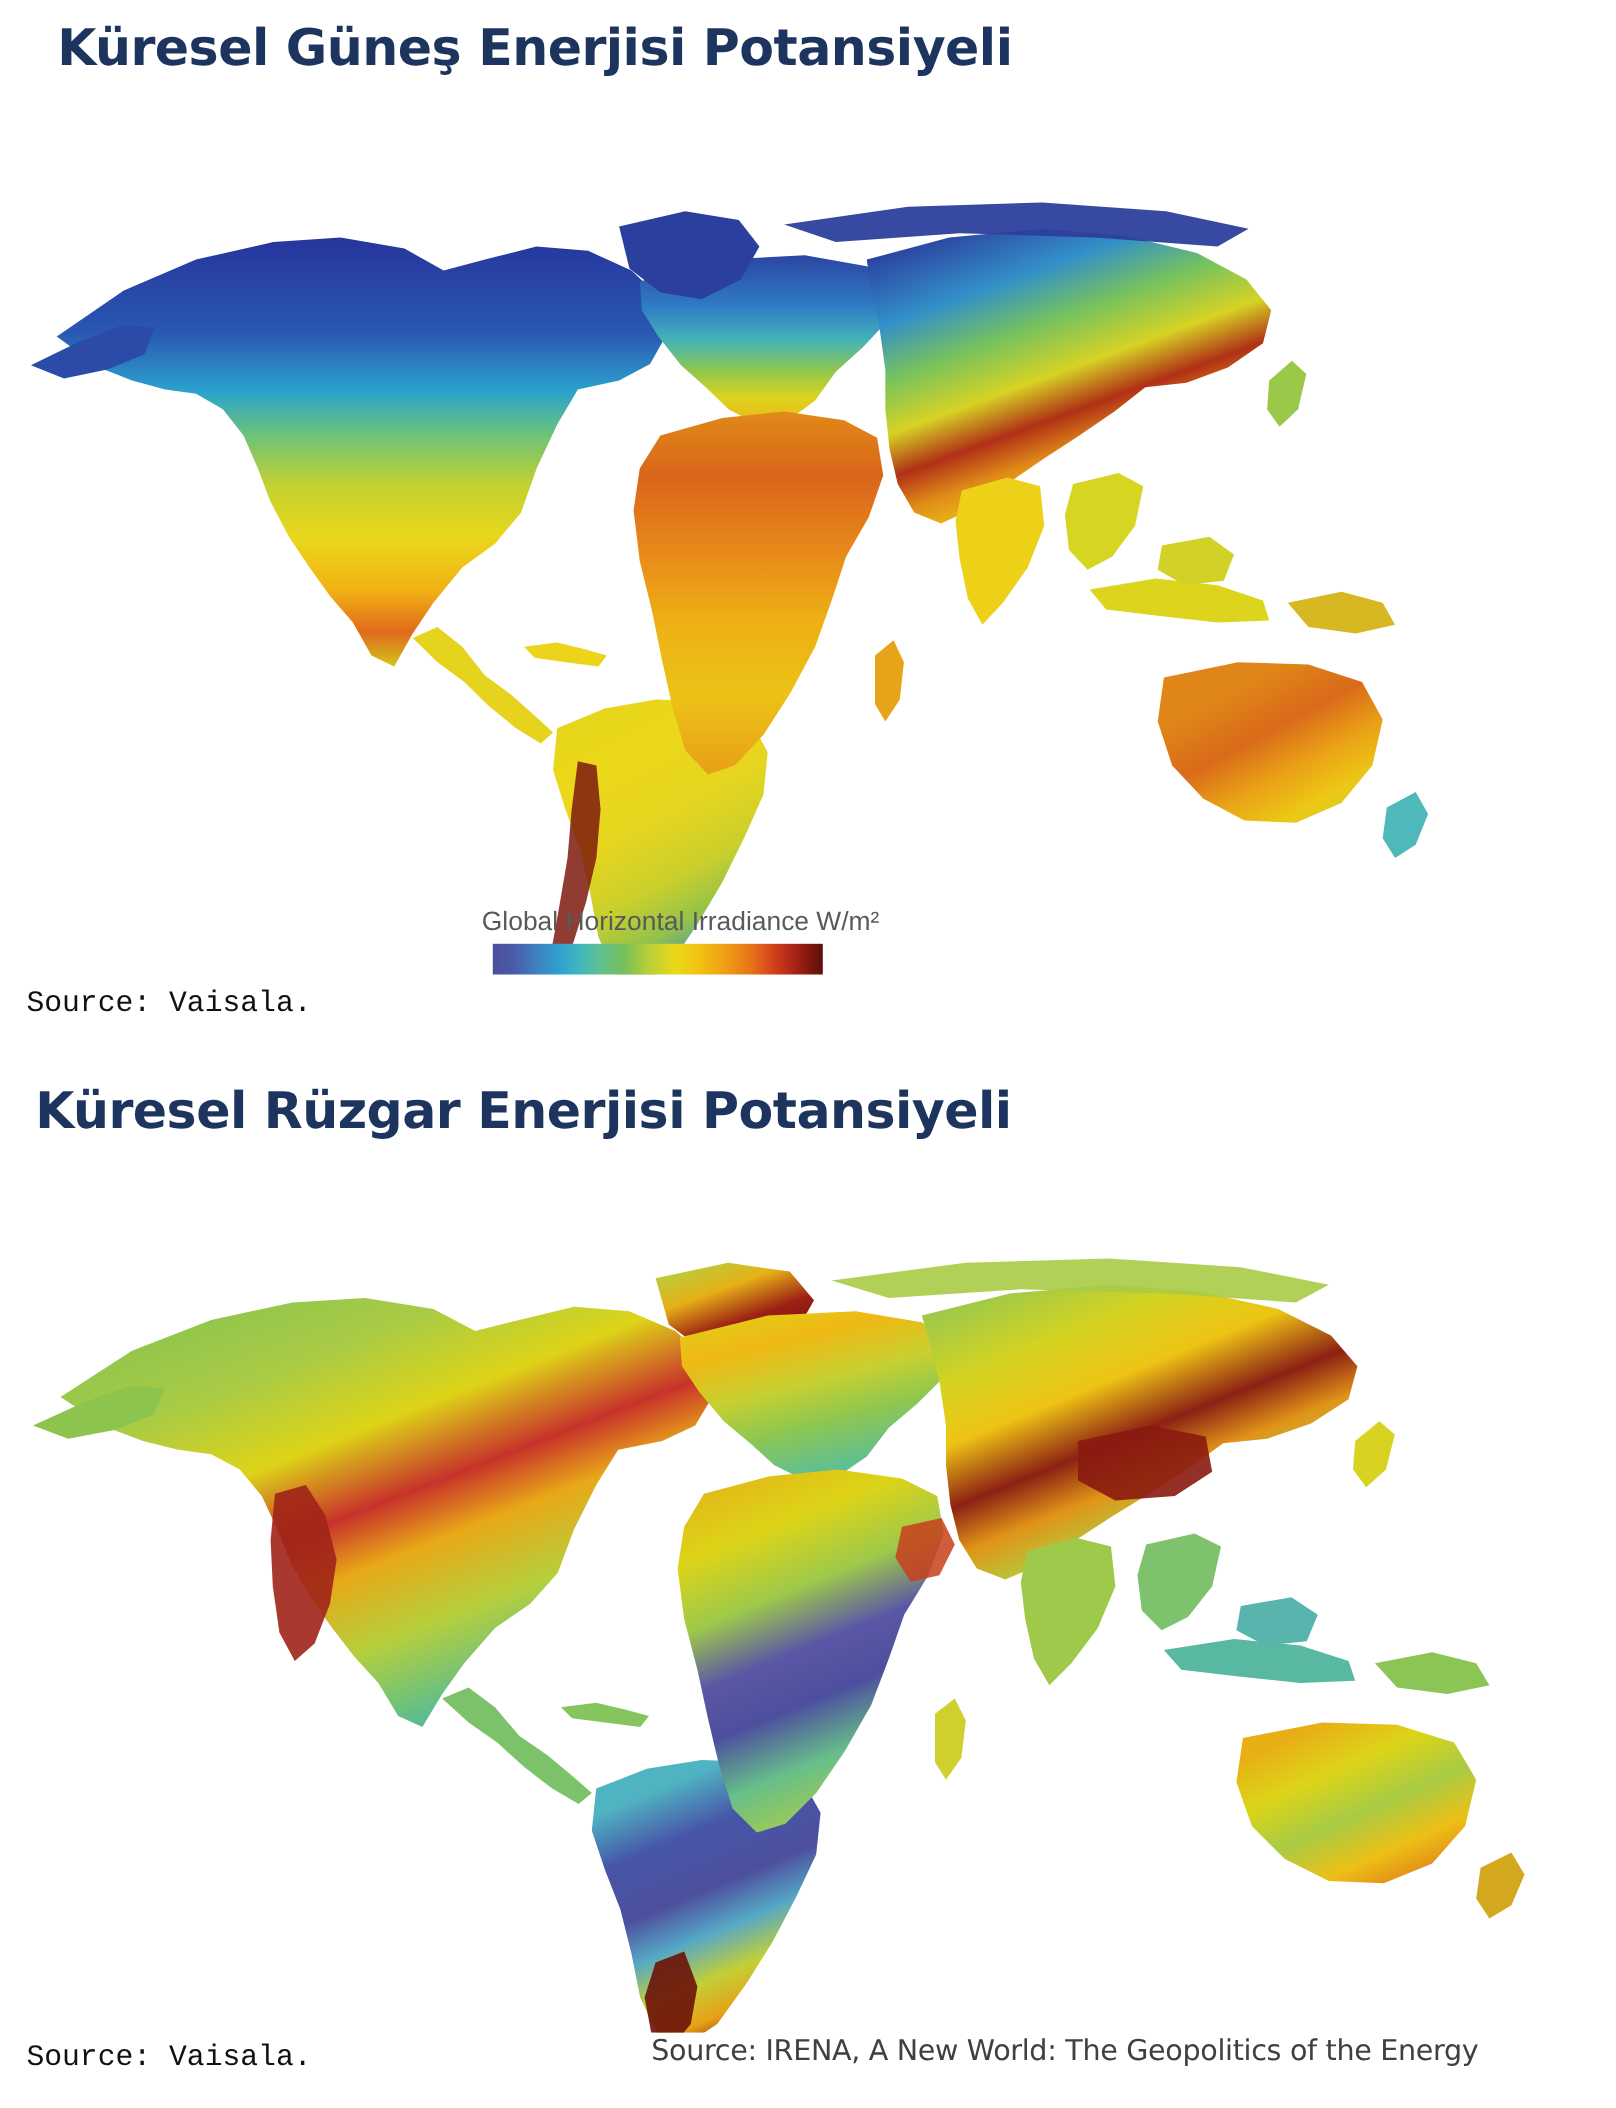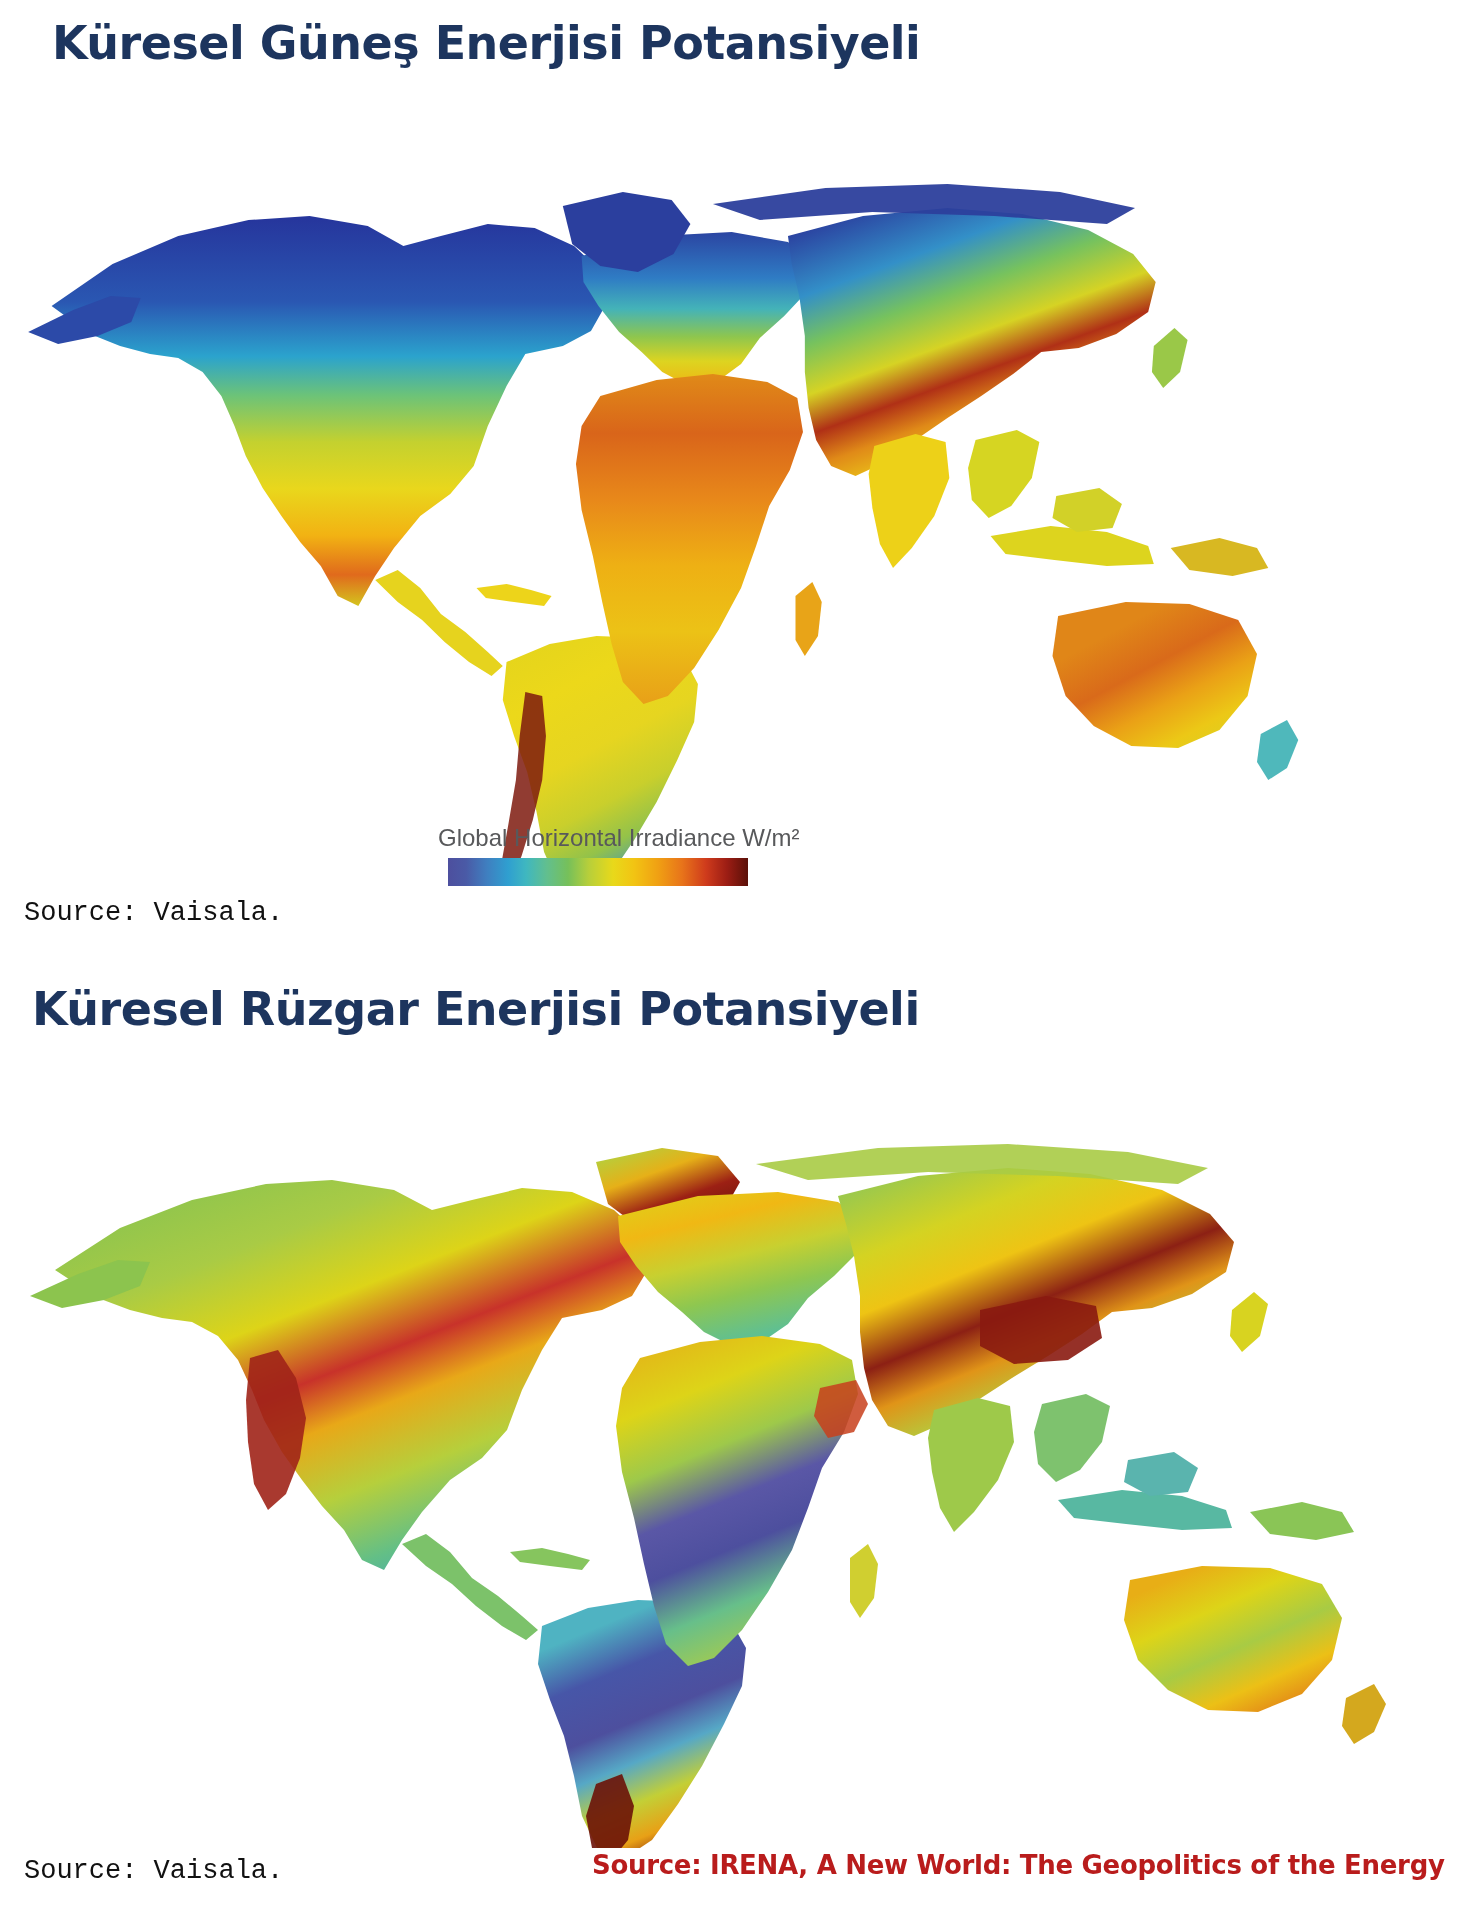--- a/index.html
+++ b/index.html
@@ -28,21 +28,21 @@
     position:absolute;
     color:#111;
     font-size:27px;
     white-space:nowrap;
     font-family:Liberation Mono, monospace;
   }
   #solar-source{left:24px;top:898px;}
   #wind-source{left:24px;top:1856px;}
   #irena-source{
     position:absolute;left:592px;top:1850px;
-    font-size:26px;font-weight:bold;color:#b91c1c;white-space:nowrap;
+    font-size:26px;font-weight:normal;color:#404040;white-space:nowrap;
     font-family:"DejaVu Sans","Liberation Sans",sans-serif;
     letter-spacing:-0.3px;
   }
 
   
   .map-panel{position:absolute;overflow:hidden;background:#fff;}
   #solar-panel{left:0;top:96px;width:1378px;height:790px;}
   #wind-panel{left:0;top:1058px;width:1469px;height:790px;}
 
   .map-canvas{position:absolute;inset:0;}

